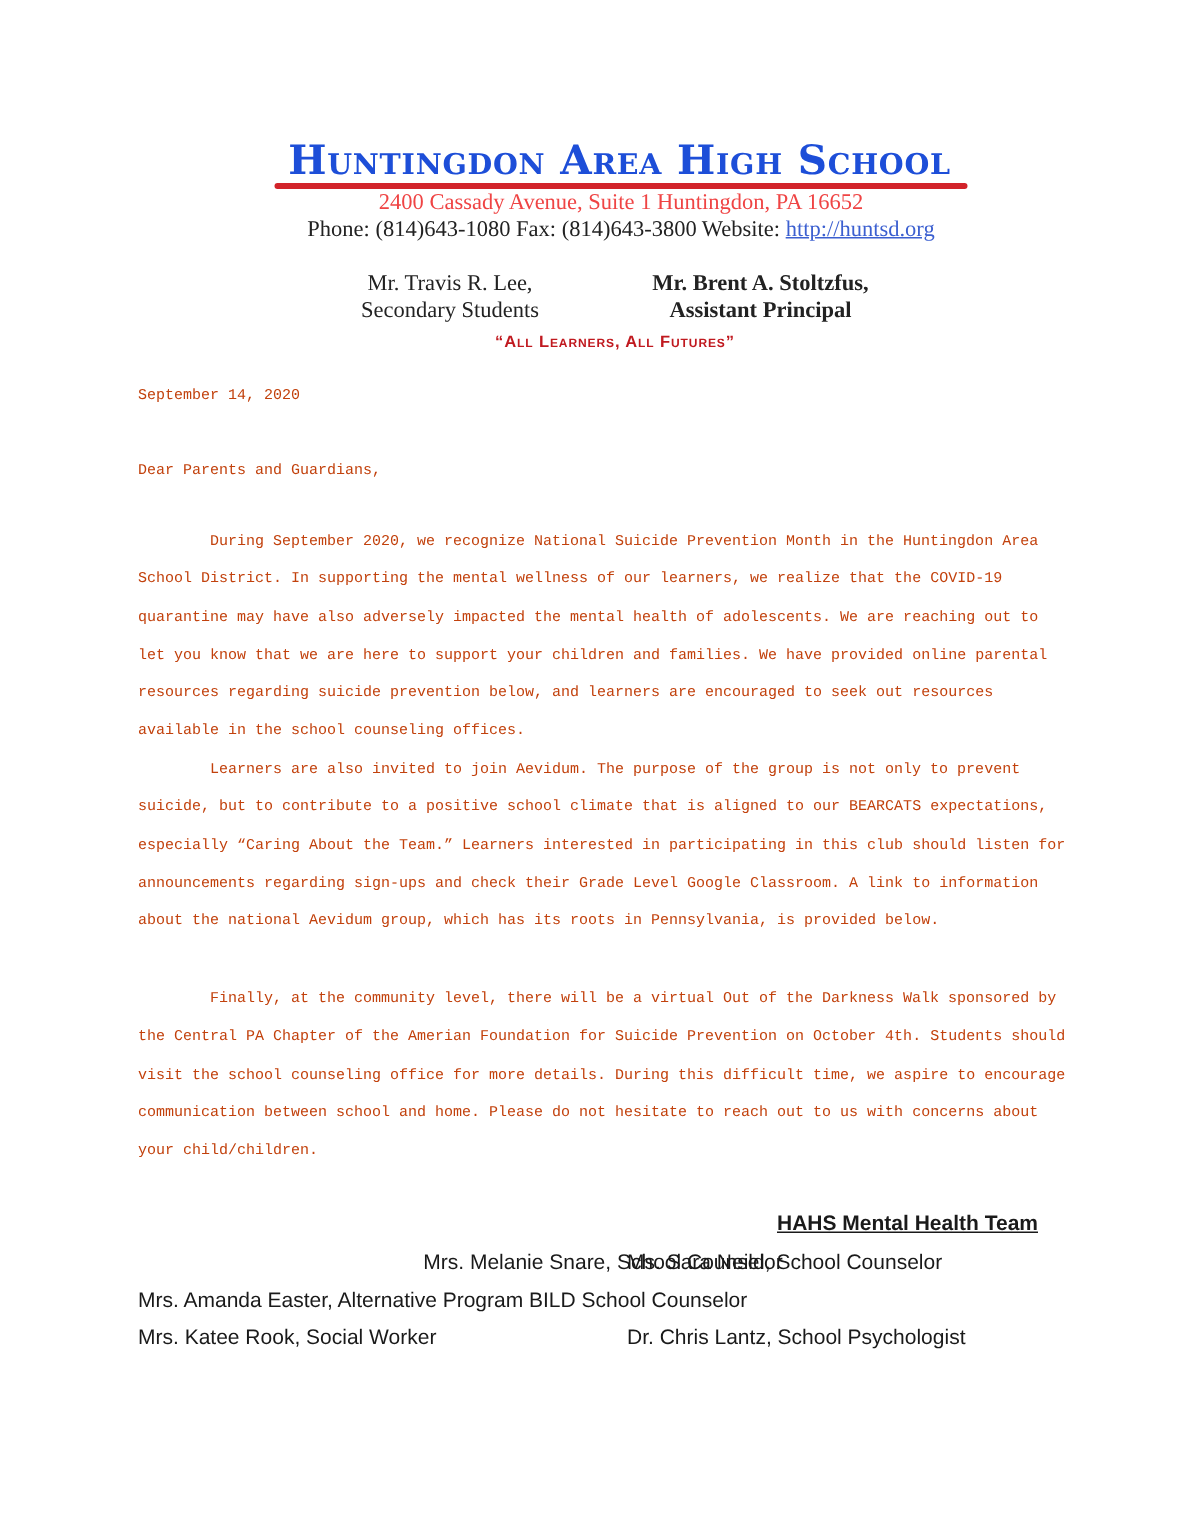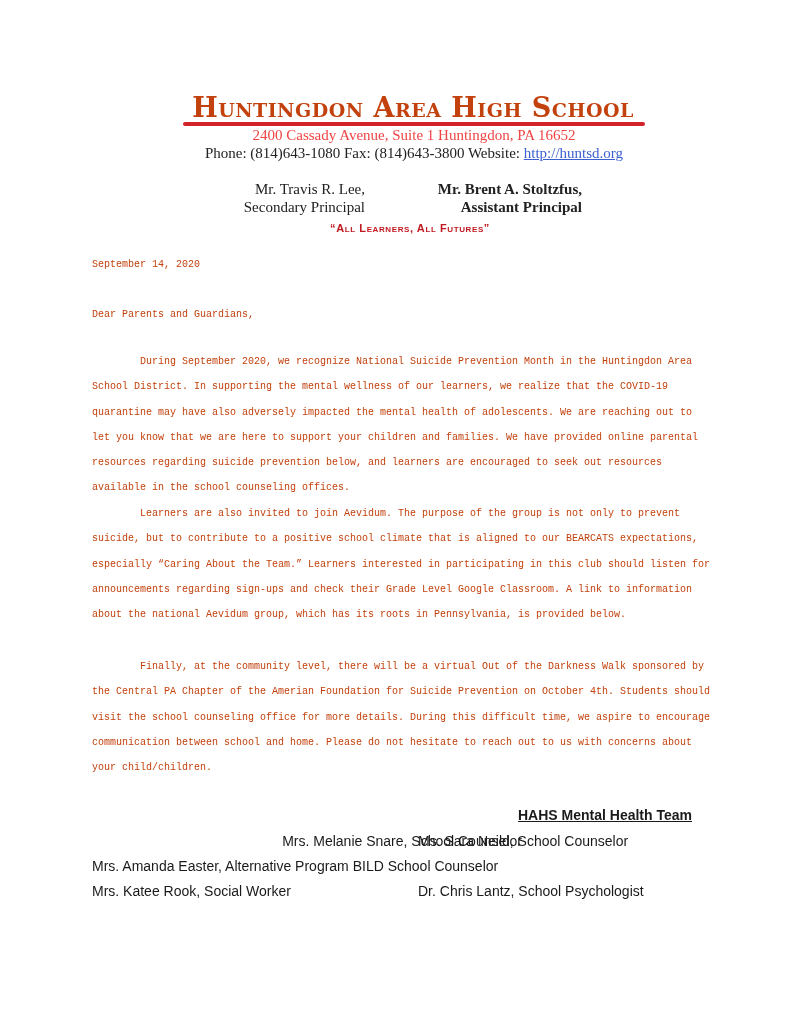--- a/index.html
+++ b/index.html
@@ -5,39 +5,39 @@
     html, body { margin: 0; padding: 0; background: #ffffff; }
     body {
       width: 791px; height: 1024px; position: relative; overflow: hidden;
       font-family: "Liberation Sans", sans-serif; color: #1a1a1a;
     }
     .letterhead { position: absolute; left: 0; top: 0; width: 791px; }
     .school-name {
       position: absolute; left: 183px; top: 94px; width: 460px;
       text-align: center; font-family: "DejaVu Serif", serif;
       font-weight: bold; font-size: 27px; letter-spacing: 0.5px;
-      color: #c2410c; font-variant: small-caps; line-height: 28px;
+      color: #1d4ed8; font-variant: small-caps; line-height: 28px;
     }
     .red-rule {
       position: absolute; left: 183px; top: 122px; width: 462px; height: 4px;
       background: #d2232a; border-radius: 2px;
     }
     .address {
       position: absolute; left: 183px; top: 127px; width: 462px;
       text-align: center; font-family: "Liberation Serif", serif; font-size: 15px;
       color: #ef4444; line-height: 17px;
     }
     .contact {
       position: absolute; left: 183px; top: 145px; width: 462px;
       text-align: center; font-family: "Liberation Serif", serif; font-size: 15px;
       color: #222; line-height: 17px;
     }
     .contact a { color: #3b5fd0; text-decoration: underline; }
     .principal {
-      position: absolute; top: 180px; text-align: right;
+      position: absolute; top: 180px; text-align: center;
       font-family: "Liberation Serif", serif; font-size: 15px; line-height: 18px; color: #222;
     }
     .principal.left { left: 235px; width: 130px; }
     .principal.right { left: 432px; width: 150px; font-weight: bold; }
     .motto {
       position: absolute; left: 250px; top: 222px; width: 320px; text-align: center;
       font-family: "Liberation Sans", sans-serif; font-weight: bold; font-size: 11px;
       color: #c0191f; letter-spacing: 0.6px; font-variant: small-caps;
     }
     .body-text {
@@ -66,21 +66,21 @@
 
 <div class="letterhead">
   <div class="school-name">Huntingdon Area High School</div>
   <div class="red-rule"></div>
   <div class="address">2400 Cassady Avenue, Suite 1  Huntingdon, PA  16652</div>
   <div class="contact">
     <span>Phone: (814)643-1080  Fax: (814)643-3800  Website: </span><a>http://huntsd.org</a>
   </div>
   <div class="principal left">
     <div>Mr. Travis R. Lee,</div>
-    <div>Secondary Principal</div>
+    <div>Secondary Students</div>
   </div>
   <div class="principal right">
     <div>Mr. Brent A. Stoltzfus,</div>
     <div>Assistant Principal</div>
   </div>
   <div class="motto">“All Learners, All Futures”</div>
 </div>
 
 <div class="body-text date">September 14, 2020</div>
 <div class="body-text salutation">Dear Parents and Guardians,</div>

